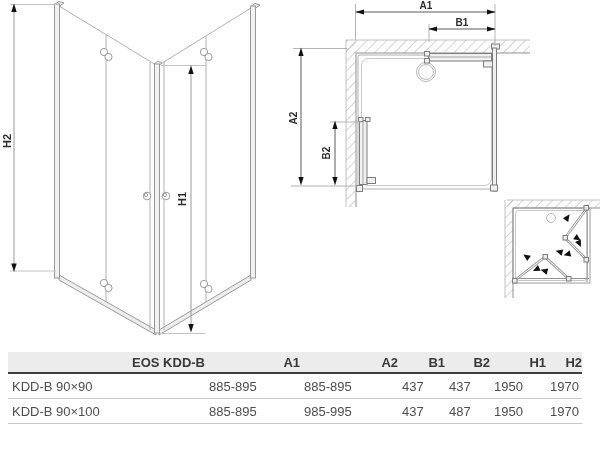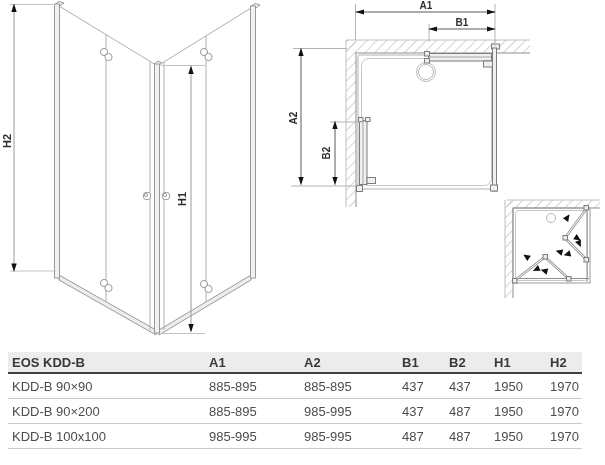--- a/index.html
+++ b/index.html
@@ -10,21 +10,21 @@
   .sheet svg{position:absolute;display:block;}
   svg text{font-family:"Liberation Sans",sans-serif;fill:#333;}
   .dim-label{font-size:10px;font-weight:bold;fill:#2e2e2e;}
   .dim-label-lg{font-size:11px;font-weight:bold;fill:#2e2e2e;}
 
   table.spec{
     position:absolute;left:8px;top:352px;width:574px;
     border-collapse:collapse;table-layout:fixed;
   }
   table.spec th{
-    background:#ececec;text-align:left;font-size:13px;font-weight:bold;
+    background:#ececec;text-align:right;font-size:13px;font-weight:bold;
     color:#383838;height:20px;padding:0 0 0 4px;
     border-bottom:2px solid #3f3f3f;white-space:nowrap;overflow:hidden;
   }
   table.spec td{
     font-size:13px;color:#4d4d4d;height:24px;padding:0 0 0 4px;
     border-bottom:1px solid #c9c9c9;white-space:nowrap;overflow:hidden;
     background:#fff;
     margin-left:40px;
   }
 </style>
@@ -262,33 +262,24 @@
       <tr>
         <td>KDD-B 90×90</td>
         <td>885-895</td>
         <td>885-895</td>
         <td>437</td>
         <td>437</td>
         <td>1950</td>
         <td>1970</td>
       </tr>
       <tr>
-        <td>KDD-B 90×200</td>
+        <td>KDD-B 90×100</td>
         <td>885-895</td>
         <td>985-995</td>
         <td>437</td>
         <td>487</td>
         <td>1950</td>
         <td>1970</td>
       </tr>
-      <tr>
-        <td>KDD-B 100x100</td>
-        <td>985-995</td>
-        <td>985-995</td>
-        <td>487</td>
-        <td>487</td>
-        <td>1950</td>
-        <td>1970</td>
-      </tr>
     </tbody>
   </table>
 
 </div>
 
 </body></html>

